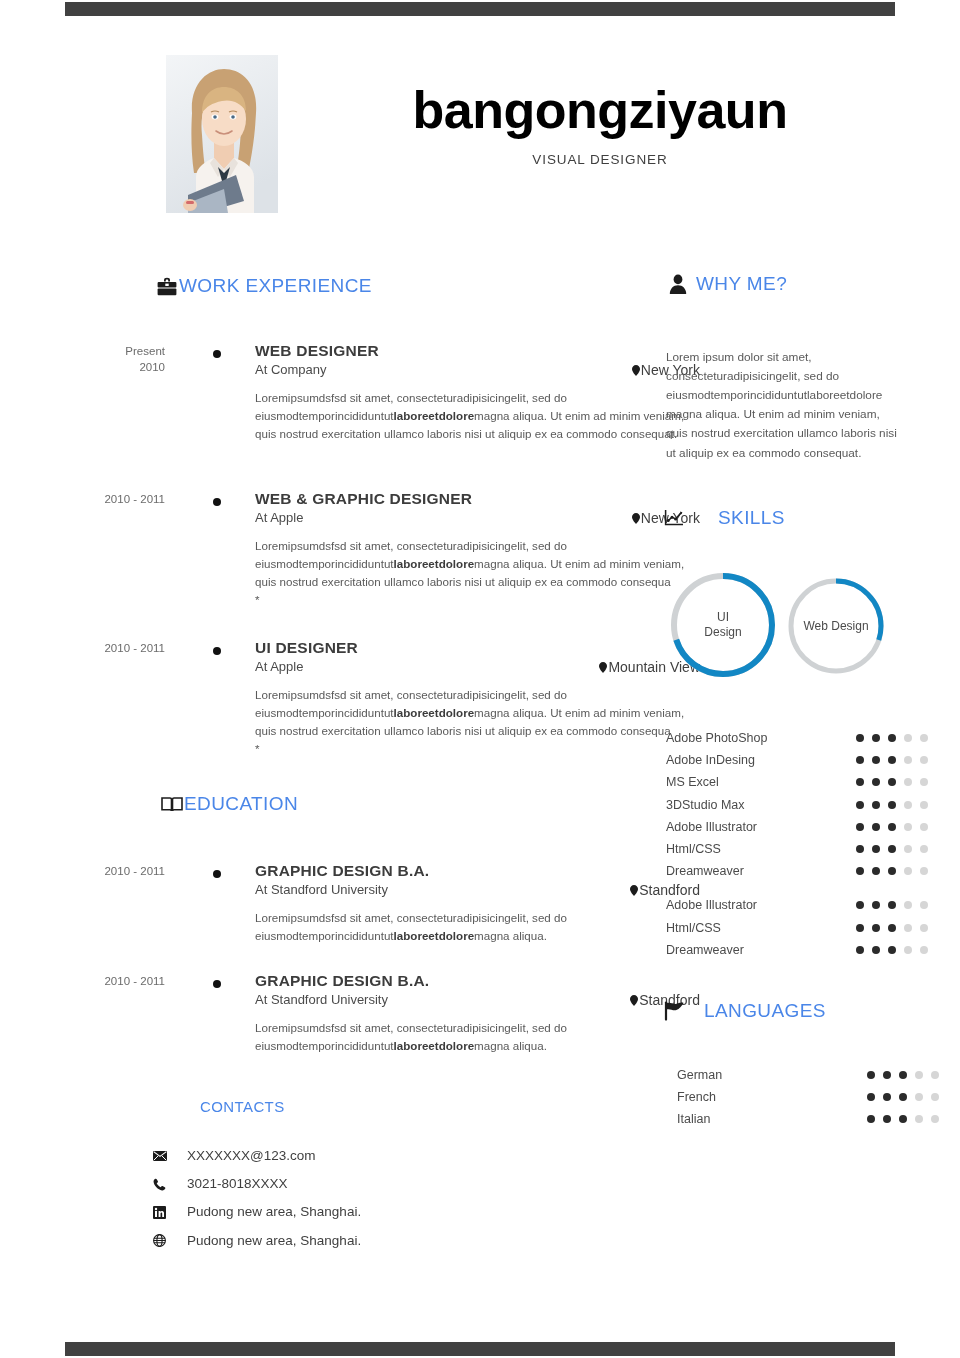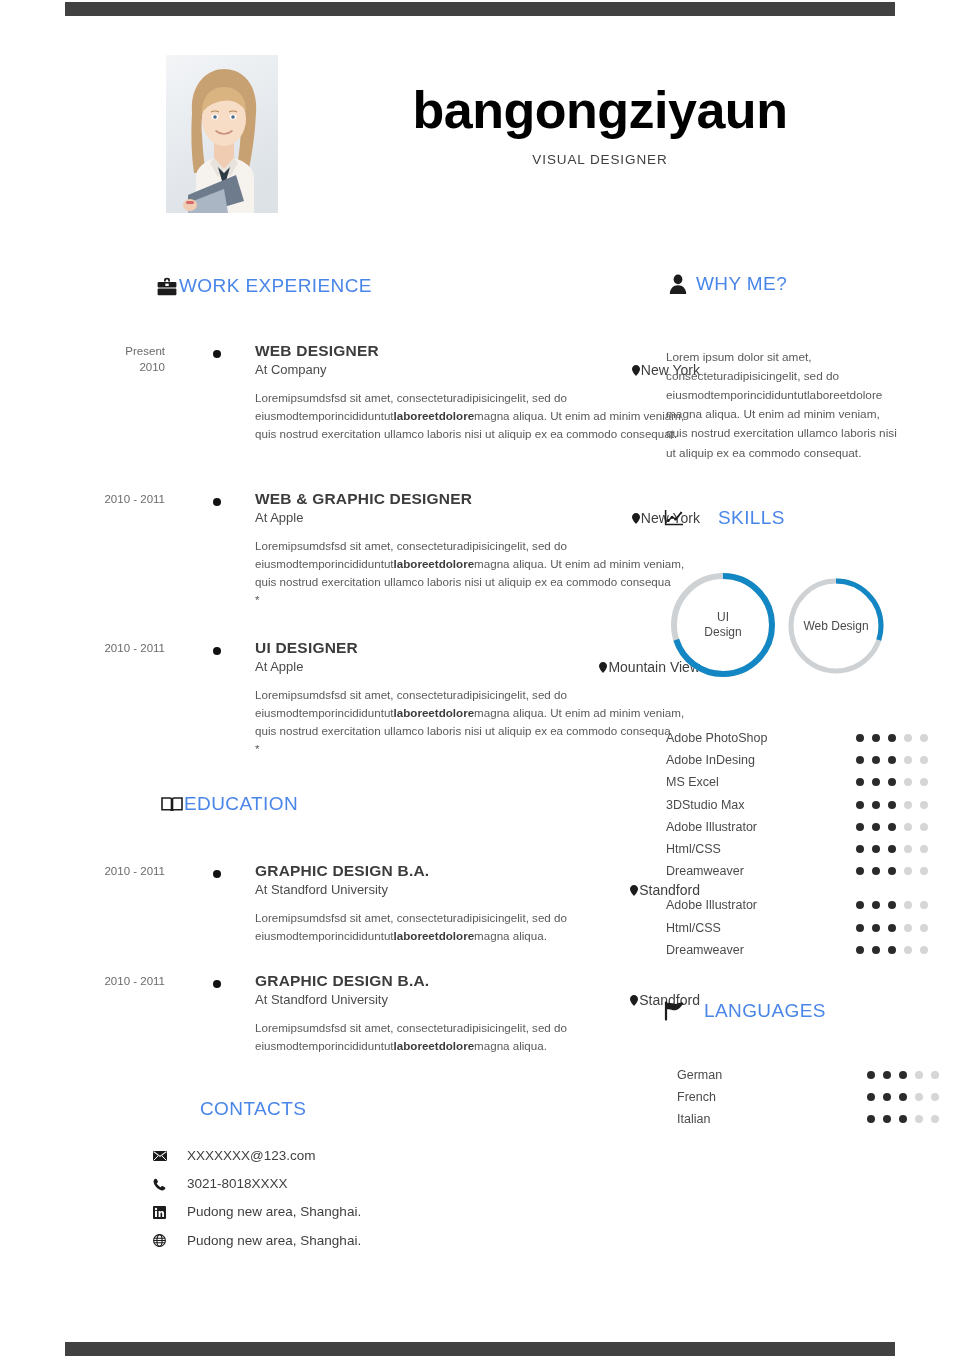--- a/index.html
+++ b/index.html
@@ -47,21 +47,21 @@
   .sec-title {
     font-size: 19px; color: #4a86e8; letter-spacing: 0.4px; white-space: nowrap;
   }
 
   
   .left-col { position: absolute; left: 0; top: 0; width: 650px; }
 
   .head-work { position: absolute; left: 155px; top: 274px; }
   .head-edu  { position: absolute; left: 160px; top: 792px; }
   .head-contacts { position: absolute; left: 200px; top: 1098px; }
-  .head-contacts .sec-title { font-size: 19px; }
+  .head-contacts .sec-title { font-size: 15px; }
 
   .entry { position: absolute; width: 640px; }
   .entry .dates {
     position: absolute; left: 0; top: 2px; width: 110px;
     text-align: right; font-size: 11.5px; color: #6b6b6b; line-height: 1.35;
   }
   .entry .dot {
     position: absolute; left: 158px; top: 8px;
     width: 8px; height: 8px; border-radius: 50%; background: #111;
   }

